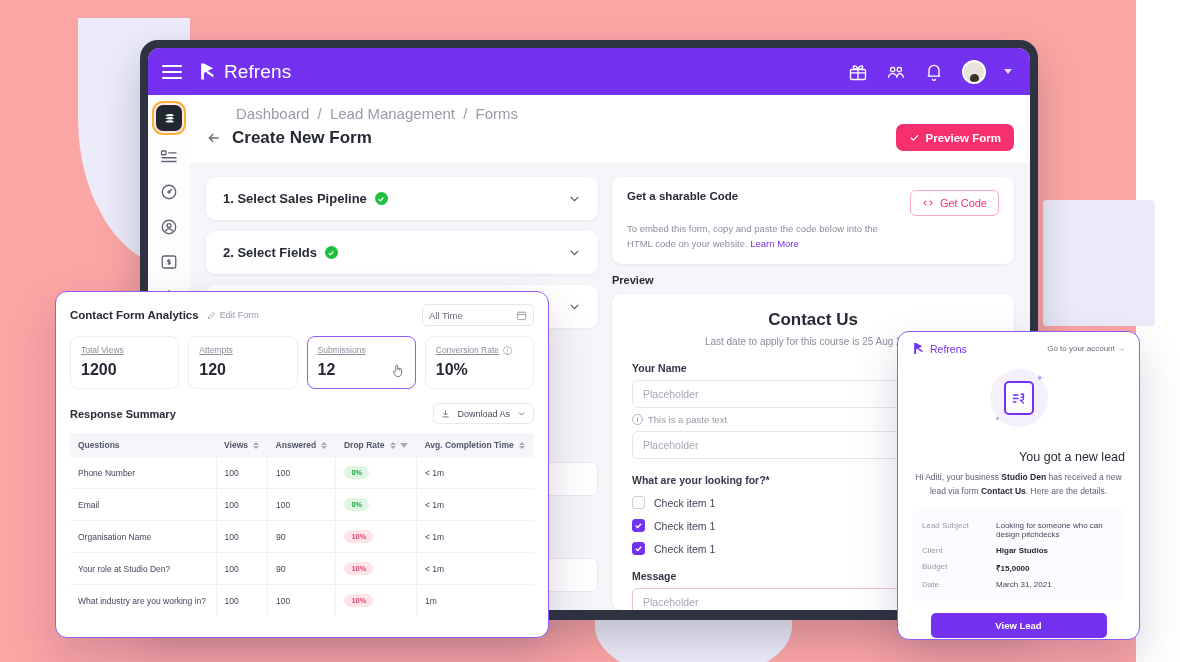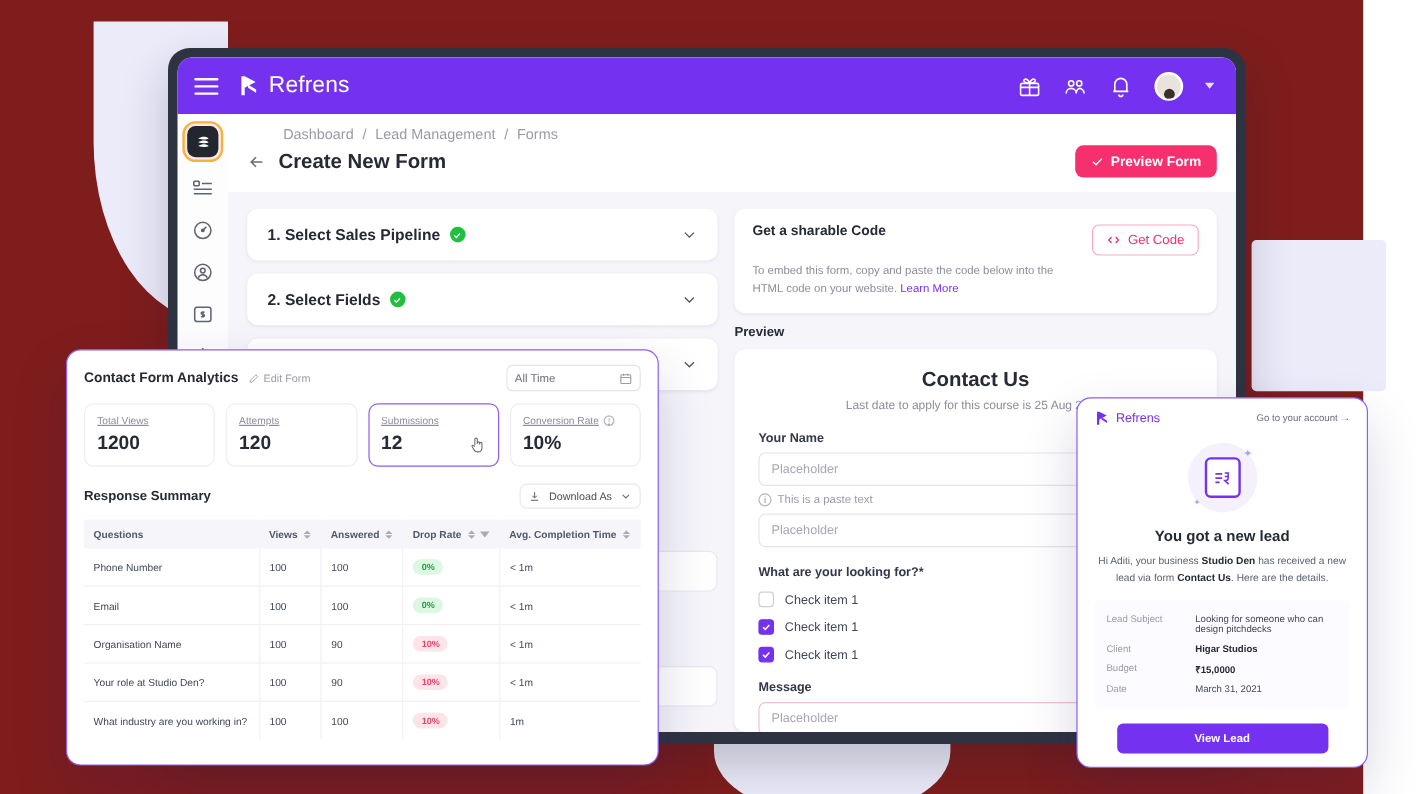--- a/index.html
+++ b/index.html
@@ -2,21 +2,21 @@
 <html><head>
 <meta charset="utf-8">
 <style>
   * { box-sizing: border-box; margin: 0; padding: 0; }
   html, body {
     width: 1180px; height: 662px;
     background: #ffffff;
     font-family: "Liberation Sans", sans-serif;
     overflow: hidden;
   }
-  #stage { position: relative; width: 1136px; height: 662px; background:#7f1d1d; }
+  #stage { position: relative; width: 1136px; height: 662px; background:#fca5a5; }
 
   
   .deco { position: absolute; background: #ecebfa; }
   #deco-left  { left: 78px;  top: 18px;  width: 112px; height: 250px;
                 border-bottom-left-radius: 100px 150px;
                 border-bottom-right-radius: 12px; }
   #deco-right { left: 1043px; top: 200px; width: 112px; height: 126px; border-radius: 4px; }
   #deco-bottom{ left: 595px; top: 620px; width: 197px; height: 60px;
                 border-bottom-left-radius: 110px 60px;
                 border-bottom-right-radius: 110px 60px; }
@@ -50,21 +50,21 @@
   #rail { width: 42px; background:#fdfdfe; padding-top: 10px; display:flex; flex-direction:column; align-items:center; gap: 17px; flex:none; }
   #rail-logo { width:26px;height:26px;border-radius:7px;background:#23262f;display:flex;align-items:center;justify-content:center;
                outline:2px solid #f6b23c; outline-offset:2px; box-shadow:0 0 0 4px #fde9ea; cursor:pointer; }
   .rail-icon { width:18px; height:18px; opacity:.78; cursor:pointer; }
 
   
   #work { flex:1; display:flex; flex-direction:column; min-width:0; }
 
   
   #page-head { background:#fff; padding: 10px 16px 12px 16px; }
-  #crumbs { font-size:12px; color:#9a9aa8; margin-left:30px; }
+  #crumbs { font-size:15px; color:#9a9aa8; margin-left:30px; }
   #crumbs span.sep { margin:0 4px; }
   #title-row { display:flex; align-items:center; gap:10px; margin-top:2px; }
   #back-arrow { width:16px;height:16px; color:#6a6a78; cursor:pointer; }
   #page-title { font-size:17px; font-weight:bold; color:#262a35; }
   #publish-btn { margin-left:auto; background:#f6306f; color:#fff; border:none; border-radius:7px;
                  height:27px; padding:0 13px; font-size:11.5px; font-weight:bold; display:flex; align-items:center; gap:6px; cursor:pointer;
                  font-family:inherit; }
 
   
   #split { flex:1; display:flex; gap:14px; padding: 14px 16px 0 16px; min-height:0; background:#f5f5fa; }
@@ -155,21 +155,21 @@
     background:#fff; border:1.4px solid #8f5cf5; border-radius:12px;
     box-shadow: 0 20px 45px rgba(40,30,90,.18); overflow:hidden; padding:10px 14px 0 14px;
   }
   #nt-head { display:flex; align-items:center; }
   #nt-brand { display:flex; align-items:center; gap:5px; color:#7531f0; font-size:10.5px; }
   #nt-link { margin-left:auto; font-size:8px; color:#6b6b7c; cursor:pointer; }
   #nt-iconwrap { margin:14px auto 0 auto; width:58px; height:58px; border-radius:50%; background:#f4f1fd;
                  display:flex; align-items:center; justify-content:center; position:relative; }
   #nt-doc { width:30px;height:34px; border:2px solid #7531f0; border-radius:5px; display:flex; align-items:center; justify-content:center; background:#fff; }
   .spark { position:absolute; color:#b79bf5; font-size:9px; }
-  #nt-h1 { text-align:center; font-size:12.5px; font-weight:bold; color:#262a35; margin-top:13px; }
+  #nt-h1 { text-align:right; font-size:12.5px; font-weight:normal; color:#262a35; margin-top:23px; }
   #nt-p { text-align:center; font-size:8.5px; color:#5b5f70; line-height:1.62; margin-top:7px; padding:0 2px; }
   #nt-p b { color:#262a35; }
   #nt-table { margin-top:11px; background:#fcfbff; border-radius:5px; padding:8px 10px; }
   .nt-row { display:flex; align-items:flex-start; font-size:8px; padding:3.5px 0; }
   .nt-row .k { width:74px; color:#9a9aa8; flex:none; }
   .nt-row .v { color:#41465a; }
   .nt-row .v.b { font-weight:bold; color:#262a35; }
   #view-lead { margin:12px auto 0 auto; width:176px; height:25px; background:#7531f0; color:#fff; border:none; border-radius:5px;
                font-size:9.5px; font-weight:bold; cursor:pointer; display:block; font-family:inherit; }
 </style>

